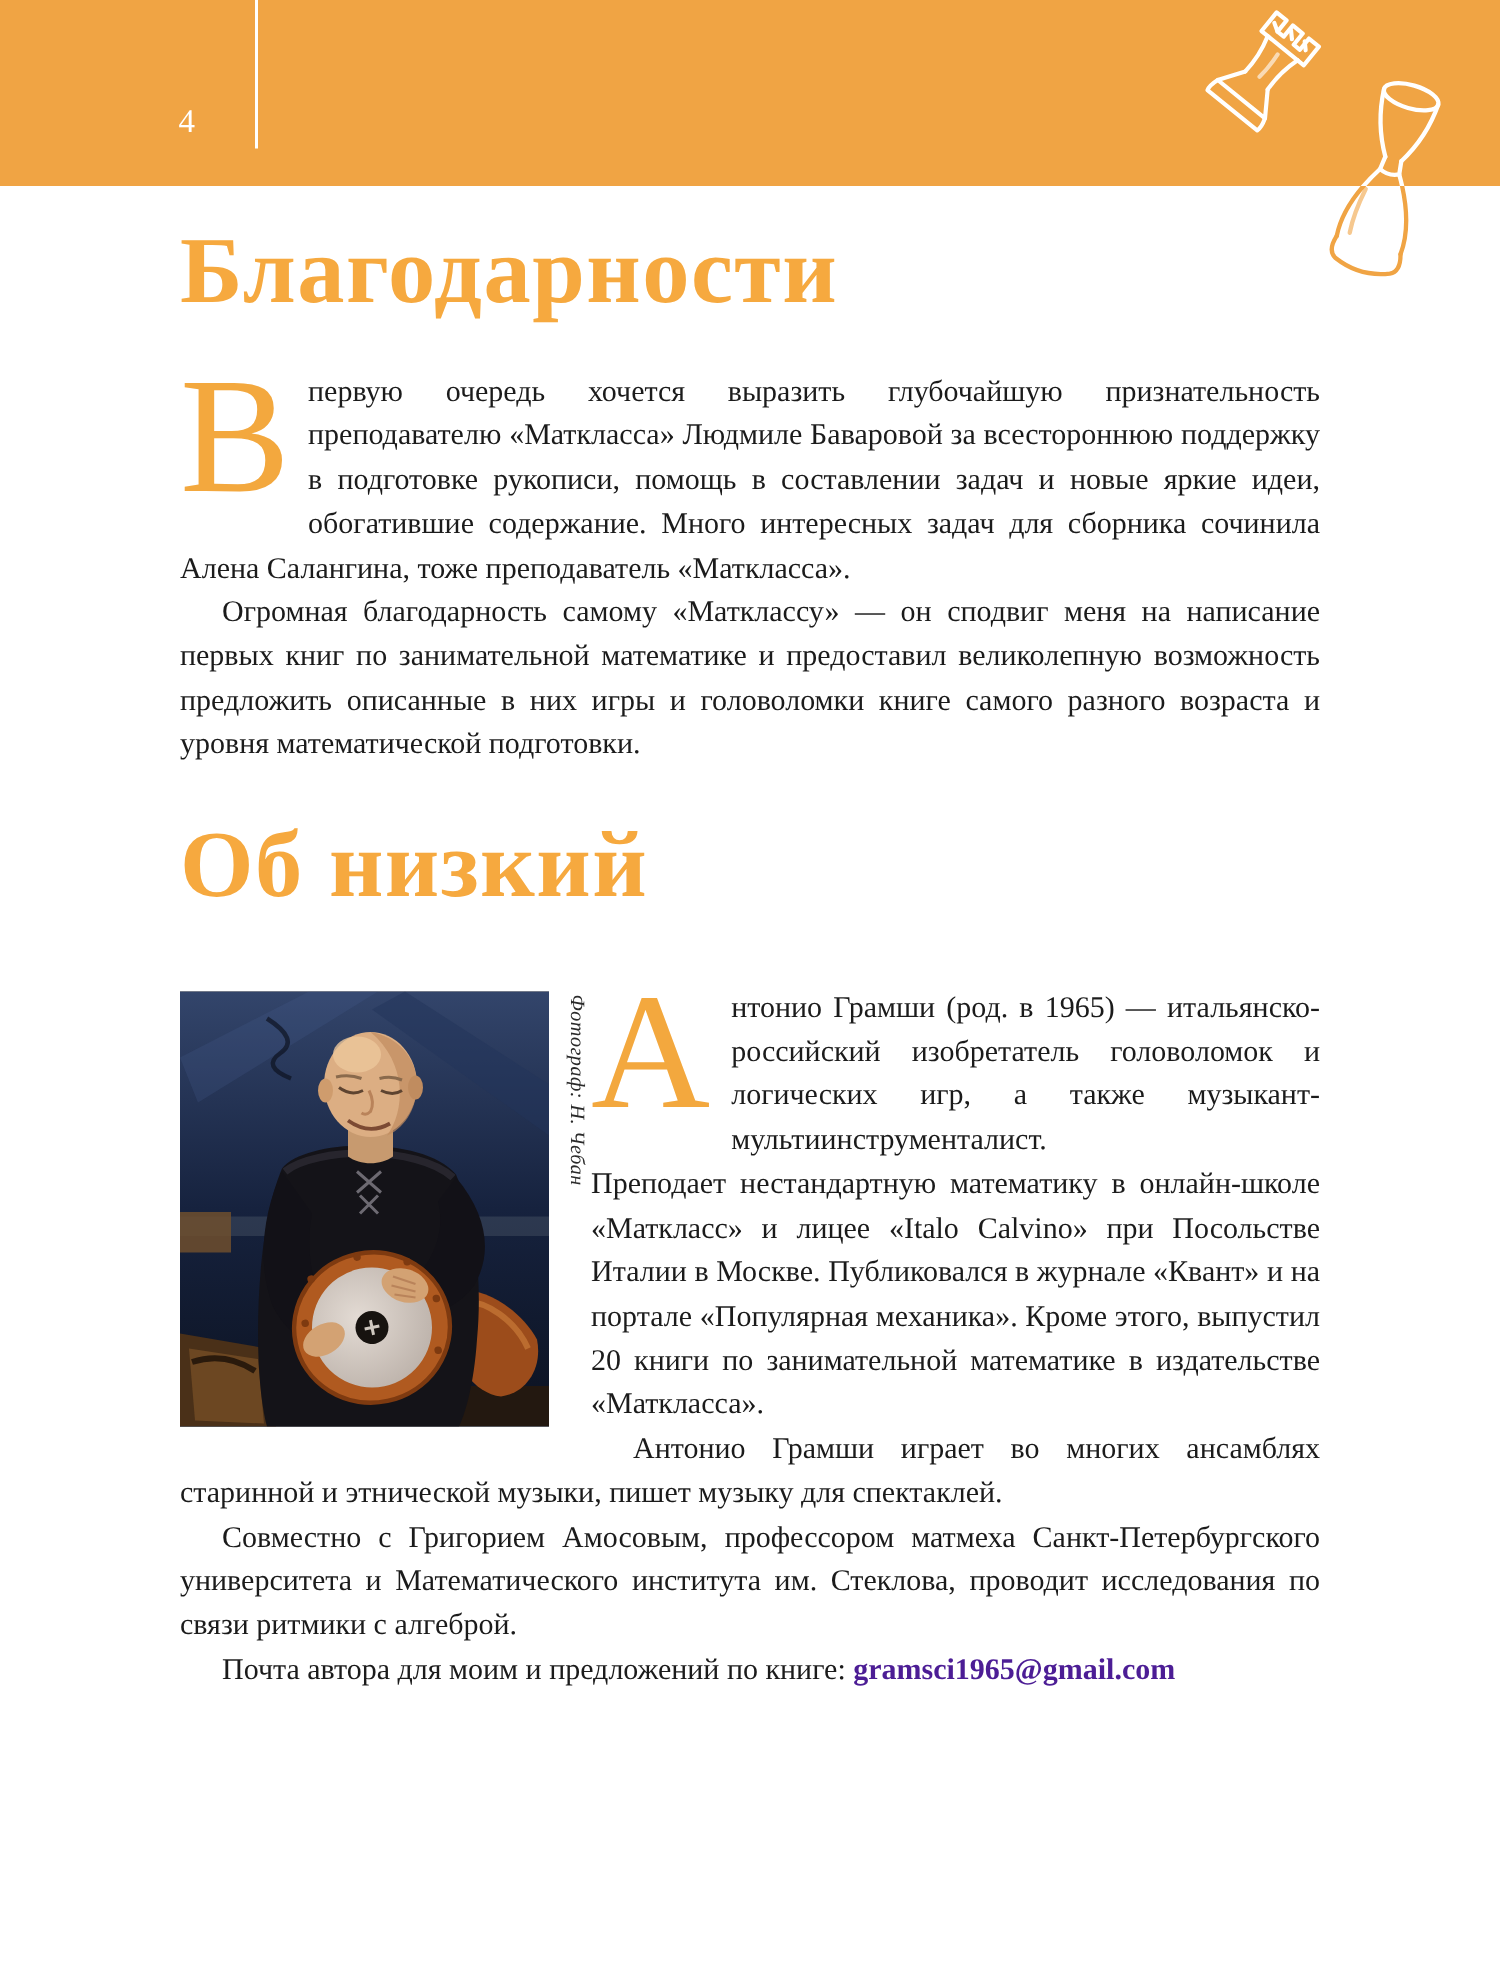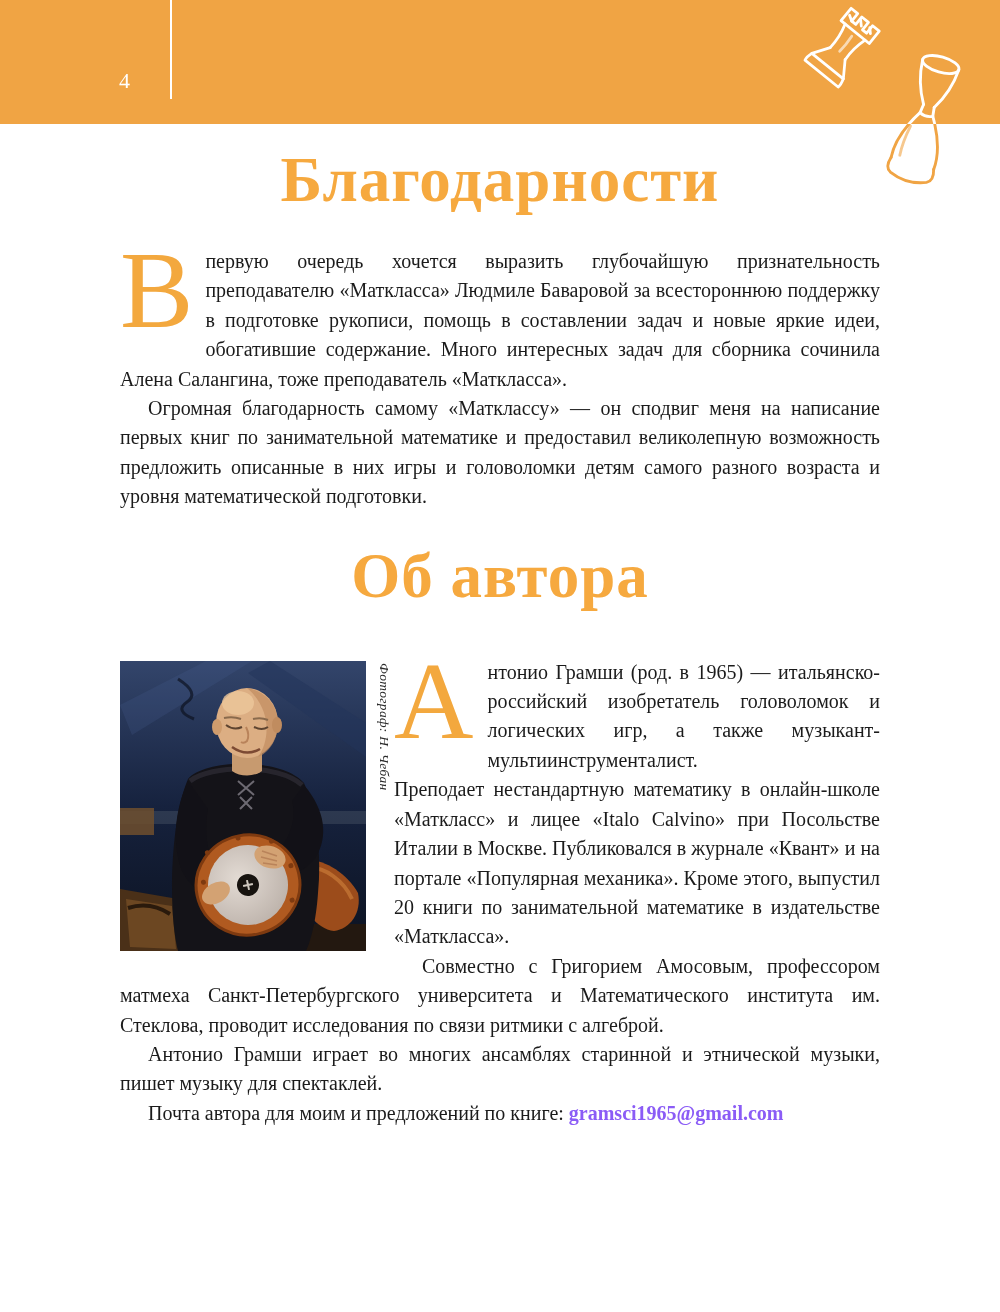--- a/index.html
+++ b/index.html
@@ -20,21 +20,21 @@
   .hg-wrap { position:absolute; left:878px; top:50px; width:92px; height:146px; }
   .hg-layer { position:absolute; inset:0; }
   .hg-layer svg { transform:rotate(16deg); }
   .hg-top { clip-path:inset(0 0 72px 0); }
   .hg-bottom { clip-path:inset(74px 0 0 0); }
   .lineart { fill:none; stroke-width:2.6; stroke-linecap:round; stroke-linejoin:round; }
 
   
   main { position:absolute; top:124px; left:120px; width:760px; }
 
-  h1 { font-weight:bold; color:#f6a93f; text-align:center; font-size:63px; line-height:72px; letter-spacing:1px; }
+  h1 { font-weight:bold; color:#f6a93f; text-align:left; font-size:63px; line-height:72px; letter-spacing:1px; }
   .title-1 { margin:20px 0 0 0; }
   .title-2 { margin:28px 0 0 0; }
 
   section { font-size:20px; line-height:29.4px; text-align:justify; color:#1b1b1b; }
   .ack { margin-top:31px; }
   .about { margin-top:46px; }
   p { margin:0; }
   .indent { text-indent:28px; }
 
   .dropcap {
@@ -44,21 +44,21 @@
   .dropcap-a { margin-right:14px; }
 
   
   .photo-fig { float:left; width:268px; height:292px; margin:3px 6px 10px 0; display:flex; }
   .photo { width:246px; height:290px; background:#101828; flex:0 0 auto; }
   .photo-credit {
     writing-mode:vertical-rl; font-style:italic; font-size:13.5px;
     color:#2a2a2a; letter-spacing:.3px; padding:2px 0 0 4px; white-space:nowrap;
   }
 
-  .email { font-weight:bold; color:#8b5cf6; }
+  .email { font-weight:bold; color:#4c1d95; }
 </style>
 </head>
 <body>
 
 <div class="page">
 
   <header class="band">
     <span class="page-num">4</span>
     <span class="band-rule"></span>
 
@@ -104,24 +104,24 @@
   </div>
 
   <main>
 
     <h1 class="title-1">Благодарности</h1>
 
     <section class="ack">
       <p>
         <span class="dropcap">В</span><span>первую очередь хочется выразить глубочайшую признательность преподавателю «Маткласса» Людмиле Баваровой за всестороннюю поддержку в подготовке рукописи, помощь в составлении задач и новые яркие идеи, обогатившие содержание. Много интересных задач для сборника сочинила Алена Салангина, тоже преподаватель «Маткласса».</span>
       </p>
-      <p class="indent">Огромная благодарность самому «Матклассу» — он сподвиг меня на написание первых книг по занимательной математике и предоставил великолепную возможность предложить описанные в них игры и головоломки детям самого разного возраста и уровня математической подготовки.</p>
+      <p class="indent">Огромная благодарность самому «Матклассу» — он сподвиг меня на написание первых книг по занимательной математике и предоставил великолепную возможность предложить описанные в них игры и головоломки книге самого разного возраста и уровня математической подготовки.</p>
     </section>
 
-    <h1 class="title-2">Об автора</h1>
+    <h1 class="title-2">Об низкий</h1>
 
     <section class="about">
 
       <figure class="photo-fig">
         <div class="photo">
           
           <svg width="246" height="290" viewBox="0 0 246 290">
             <defs>
               <linearGradient id="bg1" x1="0" y1="0" x2="0" y2="1">
                 <stop offset="0" stop-color="#33456b"></stop>
@@ -178,21 +178,21 @@
             <path d="M142 190 l15 5 M141 196 l16 4 M143 202 l14 2" stroke="#b9835a" stroke-width="1.5"></path>
           </svg>
         </div>
         <figcaption class="photo-credit">Фотограф: Н. Чебан</figcaption>
       </figure>
 
       <p>
         <span class="dropcap dropcap-a">А</span><span>нтонио Грамши (род. в 1965) — итальянско-российский изобретатель головоломок и логических игр, а также музыкант-мультиинструменталист.</span>
       </p>
       <p>Преподает нестандартную математику в онлайн-школе «Маткласс» и лицее «Italo Calvino» при Посольстве Италии в Москве. Публиковался в журнале «Квант» и на портале «Популярная механика». Кроме этого, выпустил 20 книги по занимательной математике в издательстве «Маткласса».</p>
+      <p class="indent">Антонио Грамши играет во многих ансамблях старинной и этнической музыки, пишет музыку для спектаклей.</p>
       <p class="indent">Совместно с Григорием Амосовым, профессором матмеха Санкт-Петербургского университета и Математического института им. Стеклова, проводит исследования по связи ритмики с алгеброй.</p>
-      <p class="indent">Антонио Грамши играет во многих ансамблях старинной и этнической музыки, пишет музыку для спектаклей.</p>
       <p class="indent">
         <span>Почта автора для моим и предложений по книге: </span><b class="email">gramsci1965@gmail.com</b>
       </p>
     </section>
 
   </main>
 </div>
 
 </body></html>

